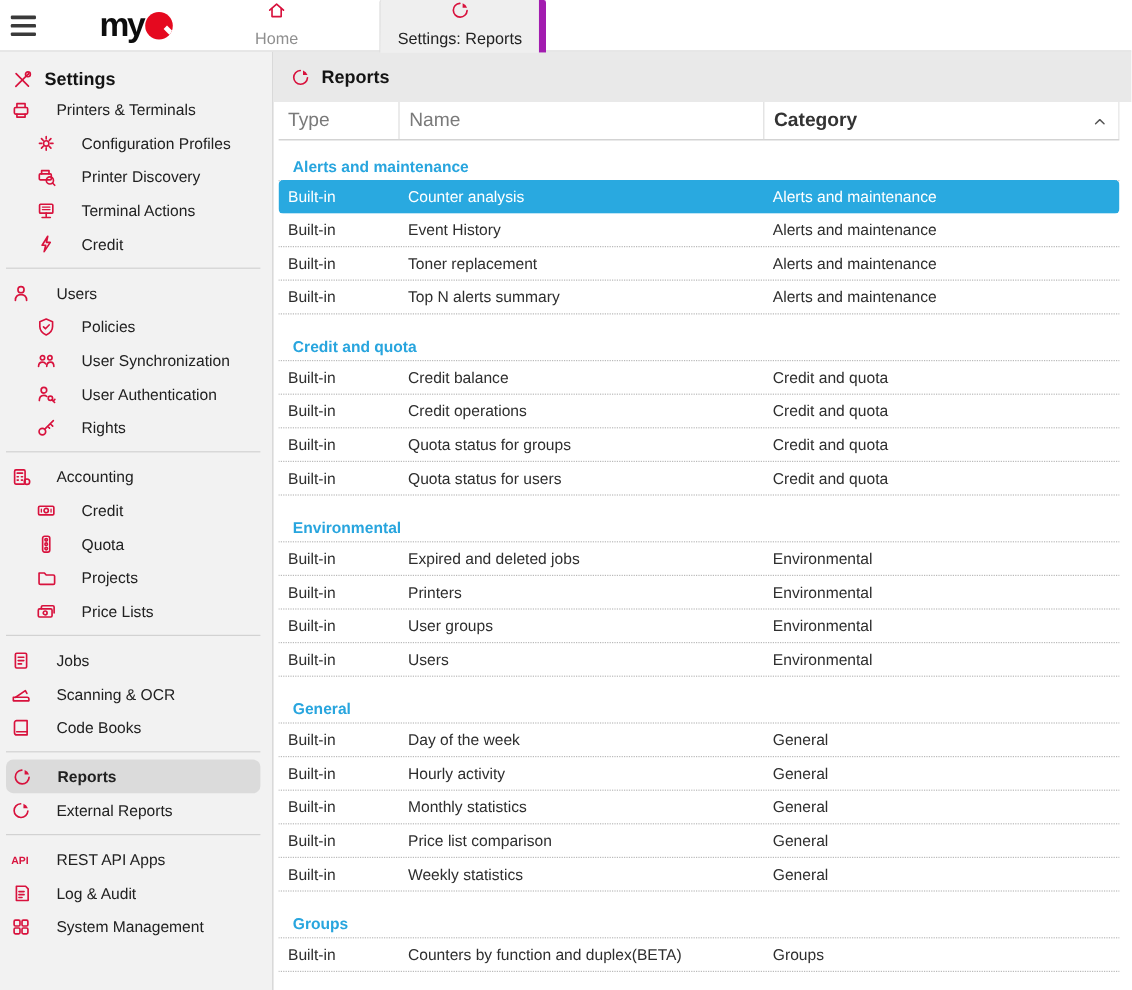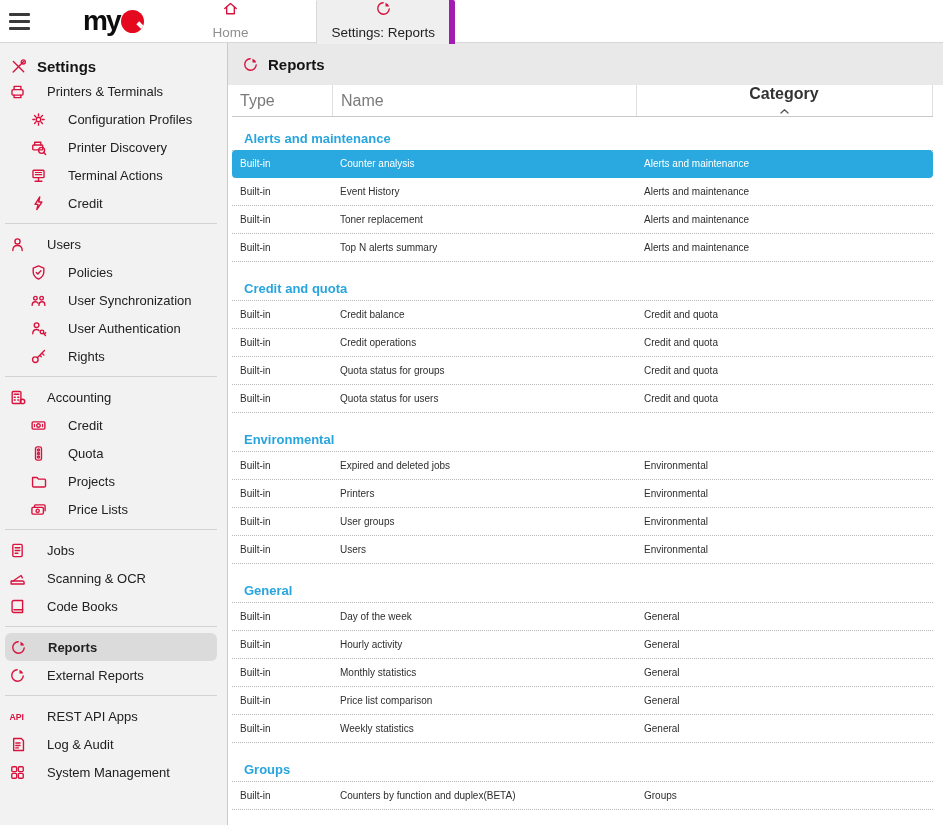--- a/index.html
+++ b/index.html
@@ -53,26 +53,26 @@
   .main{flex:1;display:flex;flex-direction:column;min-width:0;background:#fff;}
   .main-header{height:42px;flex:none;background:#e9e9e9;display:flex;align-items:center;gap:9px;padding-left:13px;font-weight:bold;font-size:15px;color:#141414;}
   .main-header .sb-icon{color:var(--red);}
   .table-wrap{flex:1;overflow:hidden;margin:0 10px 0 4px;}
   .thead{display:flex;height:32px;align-items:stretch;border-bottom:1px solid #c9c9c9;}
   .thead .cell{display:flex;align-items:center;font-size:16px;color:#7a7a7a;cursor:pointer;}
   .cell-type{flex:0 0 100px;padding-left:8px;min-width:0;}
   .cell-name{flex:0 0 304px;padding-left:8px;min-width:0;}
   .cell-cat{flex:1;padding-left:8px;min-width:0;}
   .thead .cell-name,.thead .cell-cat{border-left:1px solid #dedede;}
-  .thead .cell-cat{border-right:1px solid #dedede;font-weight:bold;color:#333;justify-content:space-between;padding-right:9px;flex-direction:column;}
+  .thead .cell-cat{border-right:1px solid #dedede;font-weight:bold;color:#333;justify-content:space-between;padding-right:9px;}
   .sort{color:#555;display:flex;}
 
   .tgroup-title{margin-top:15px;height:24px;display:flex;align-items:center;padding-left:12px;color:var(--cyan-text);font-weight:bold;font-size:13px;border-bottom:1px dotted #b9b9b9;}
   #tbl-body .tgroup-title:first-child{margin-top:10px;}
-  .trow{display:flex;height:28px;align-items:center;font-size:10px;color:#2e2e2e;border-bottom:1px dotted #b9b9b9;cursor:pointer;}
+  .trow{display:flex;height:28px;align-items:center;font-size:13px;color:#2e2e2e;border-bottom:1px dotted #b9b9b9;cursor:pointer;}
   .trow .cell{white-space:nowrap;overflow:hidden;text-overflow:ellipsis;}
   .trow.selected{background:var(--cyan);color:#fff;border-radius:4px;border-bottom-color:transparent;margin-top:-1px;position:relative;}
 </style>
 </head>
 <body>
 
 <div class="app">
 
   <header class="topbar">
     <div class="burger">

